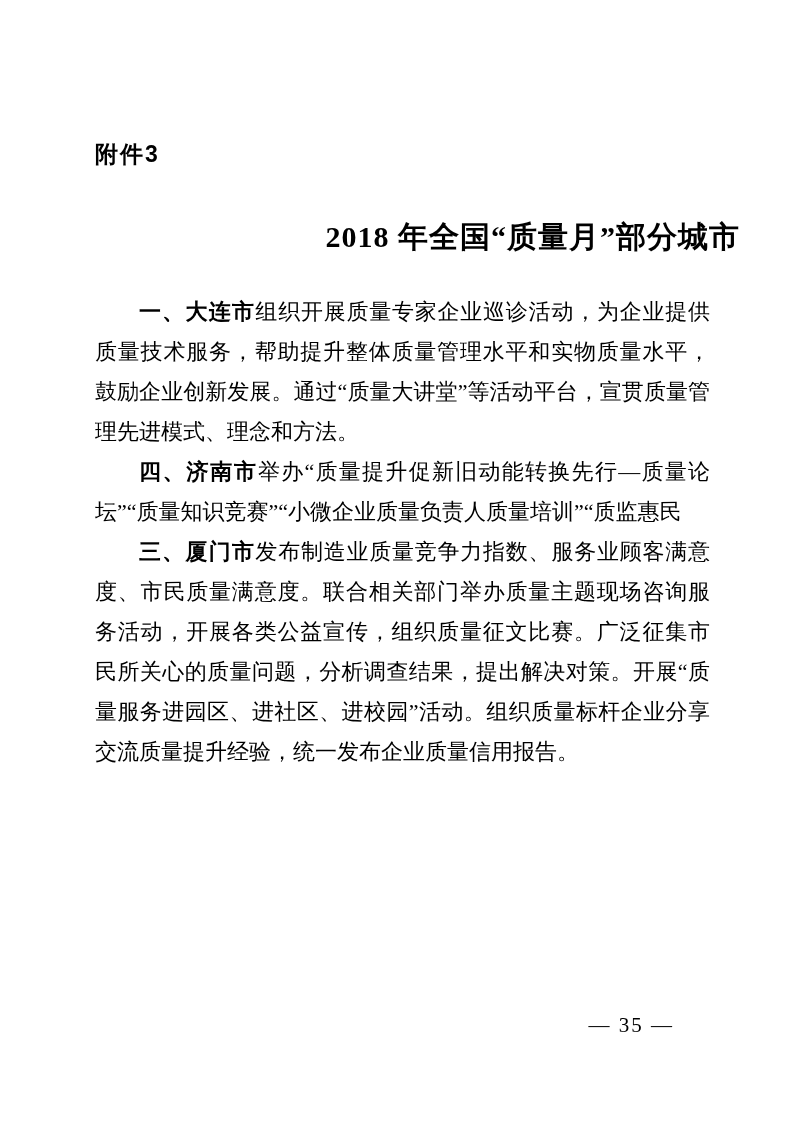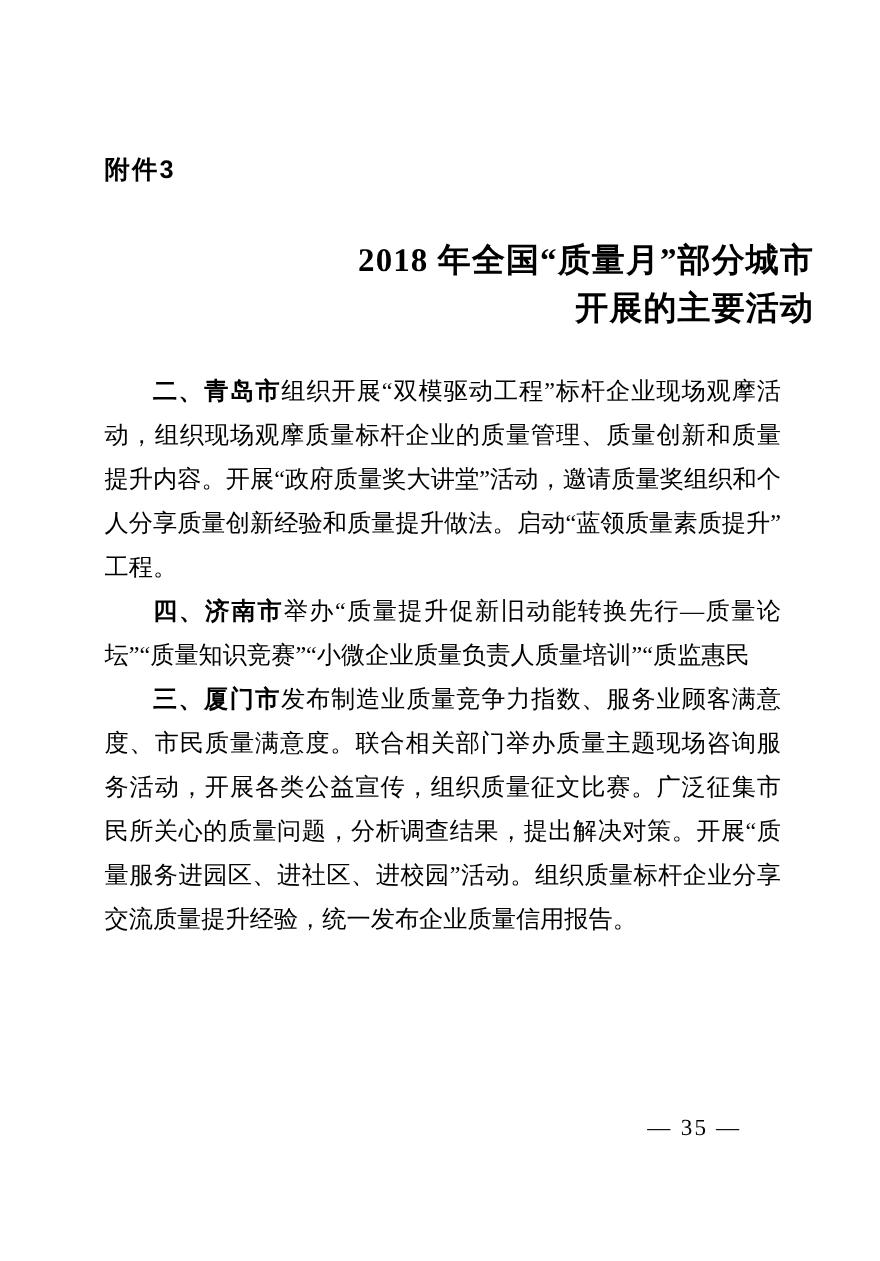--- a/index.html
+++ b/index.html
@@ -69,27 +69,26 @@
 </style>
 </head>
 <body>
 
 <div class="page">
 
   <div class="attachment-label">附件3</div>
 
   <h1 class="doc-title">
     <span class="title-line">2018 年全国“质量月”部分城市</span>
-    <span class="title-line">开展的主要活动</span>
   </h1>
 
   <div class="doc-body">
 
+    <p><span class="para-lead">一、大连市</span><span>组织开展质量专家企业巡诊活动，为企业提供质量技术服务，帮助提升整体质量管理水平和实物质量水平，鼓励企业创新发展。通过“质量大讲堂”等活动平台，宣贯质量管理先进模式、理念和方法。</span></p>
 
-    <p><span class="para-lead">二、青岛市</span><span>组织开展“双模驱动工程”标杆企业现场观摩活动，组织现场观摩质量标杆企业的质量管理、质量创新和质量提升内容。开展“政府质量奖大讲堂”活动，邀请质量奖组织和个人分享质量创新经验和质量提升做法。启动“蓝领质量素质提升”工程。</span></p>
 
     <p><span class="para-lead">四、济南市</span><span>举办“质量提升促新旧动能转换先行—质量论坛”“质量知识竞赛”“小微企业质量负责人质量培训”“质监惠民</span></p>
 
     <p><span class="para-lead">三、厦门市</span><span>发布制造业质量竞争力指数、服务业顾客满意度、市民质量满意度。联合相关部门举办质量主题现场咨询服务活动，开展各类公益宣传，组织质量征文比赛。广泛征集市民所关心的质量问题，分析调查结果，提出解决对策。开展“质量服务进园区、进社区、进校园”活动。组织质量标杆企业分享交流质量提升经验，统一发布企业质量信用报告。</span></p>
 
   </div>
 
   <div class="page-number">— 35 —</div>
 
 </div>

